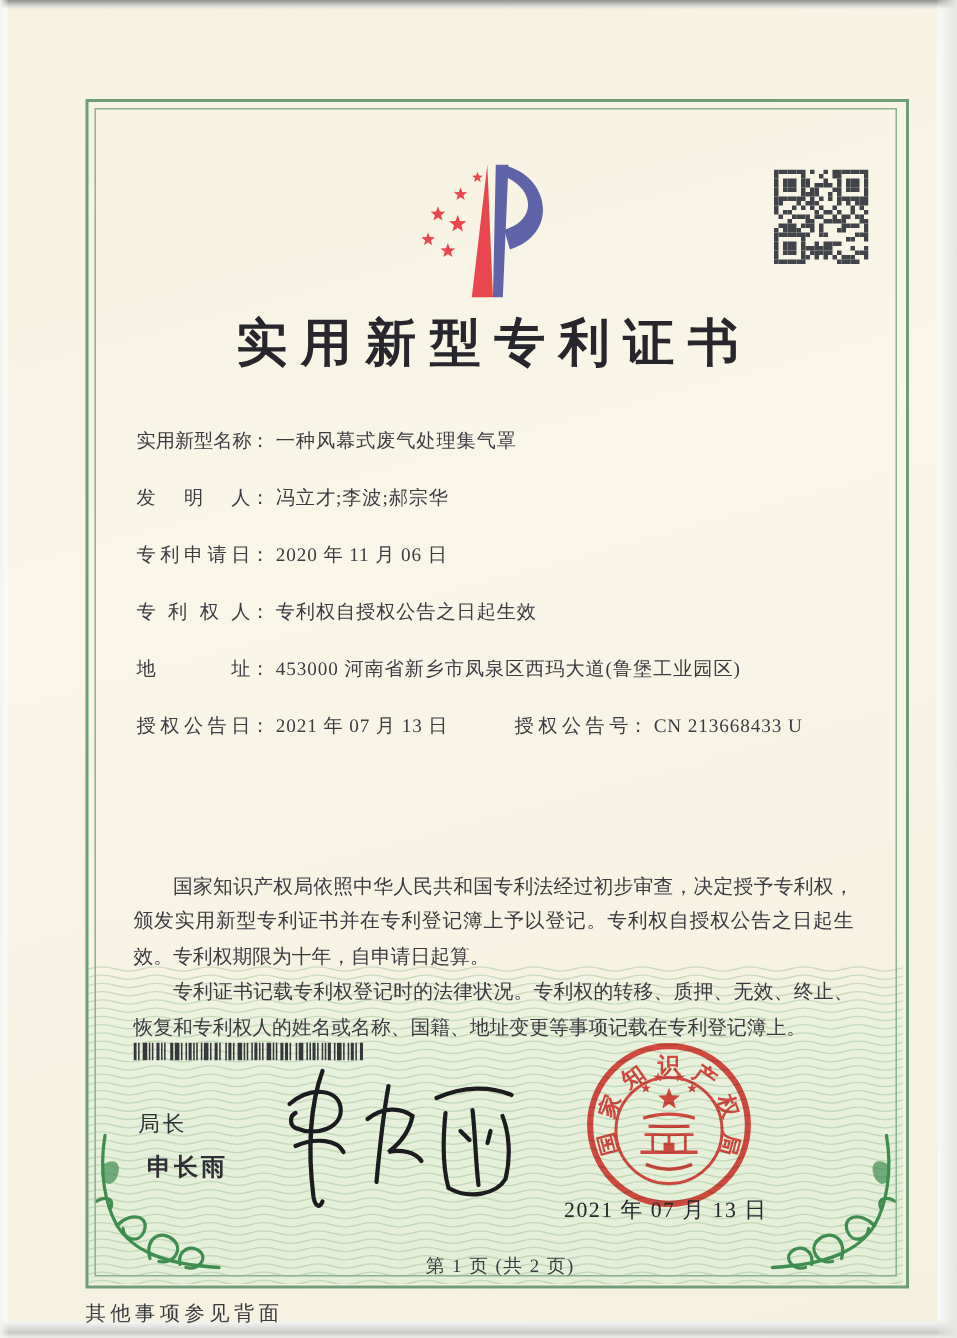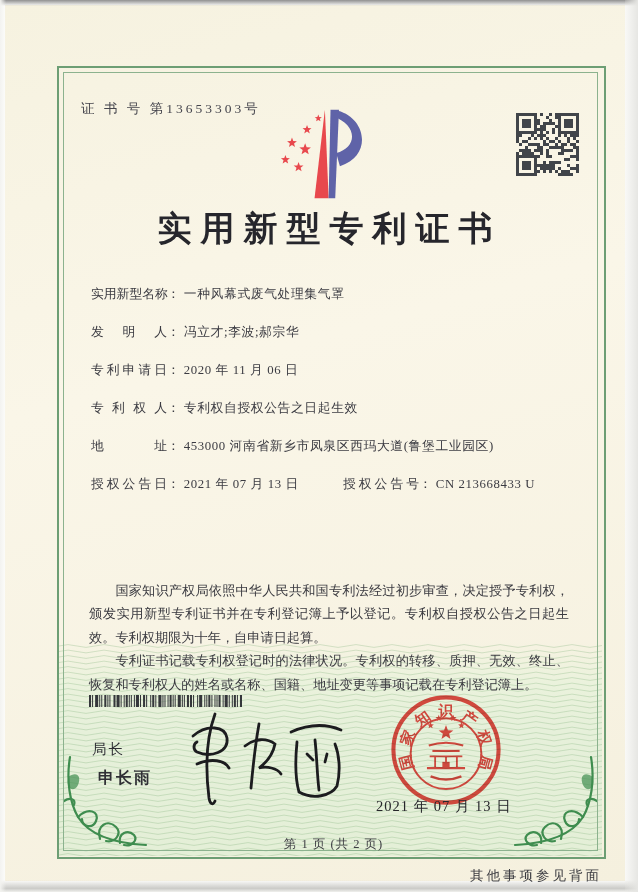--- a/index.html
+++ b/index.html
@@ -37,32 +37,31 @@
   .corner{position:absolute;bottom:1px;width:88px;height:100px;}
   .corner.left{left:1px;}
   .corner.right{right:1px;transform:scaleX(-1);}
   .barcode{position:absolute;left:84px;top:690px;width:153px;height:12px;z-index:7;}
   .sig-title{position:absolute;left:87px;top:735px;font-size:14.5px;color:#2f2f35;z-index:7;letter-spacing:2px;}
   .sig-name{position:absolute;left:93px;top:763px;font-size:16px;color:#2f2f35;z-index:7;letter-spacing:2px;font-weight:bold;}
   .signature{position:absolute;left:158px;top:697px;width:190px;height:108px;z-index:7;}
   .seal{position:absolute;left:373px;top:677px;width:136px;height:136px;z-index:7;mix-blend-mode:multiply;opacity:.95;}
   .seal-date{position:absolute;left:371px;top:792px;font-size:14.5px;color:#26262b;letter-spacing:1px;z-index:8;}
   .page-footer{position:absolute;left:56px;top:831px;width:545px;text-align:center;font-size:12.5px;color:#3c3c42;z-index:7;letter-spacing:1px;}
-  .back-note{position:absolute;left:52px;top:862px;width:545px;text-align:right;font-size:13.5px;color:#38383e;letter-spacing:3px;z-index:7;}
+  .back-note{position:absolute;left:52px;top:862px;width:545px;text-align:left;font-size:13.5px;color:#38383e;letter-spacing:3px;z-index:7;}
 </style>
 </head>
 <body>
 
 <div class="stage">
   <div class="paper">
 
     <div class="frame-outer"></div>
     <div class="frame-inner"></div>
 
-    <div class="cert-no">证 书 号 第13653303号</div>
 
     <svg class="logo" viewBox="0 0 100 103">
       <polygon points="52,4 41,98 56,98" fill="var(--logo-red,#e8484d)"></polygon>
       <polygon points="58,4 67,4 63,98 56,98" fill="var(--logo-blue,#5f63a8)"></polygon>
       <path d="M66,5 C96,13 103,53 68,64 L64,50 C87,44 87,20 61,11 Z" fill="var(--logo-blue,#5f63a8)"></path>
       <polygon fill="var(--logo-red,#e8484d)" points="45.00,9.00 45.99,11.64 48.80,11.76 46.60,13.52 47.35,16.24 45.00,14.68 42.65,16.24 43.40,13.52 41.20,11.76 44.01,11.64"></polygon>
       <polygon fill="var(--logo-red,#e8484d)" points="33.00,20.00 34.23,23.30 37.76,23.45 35.00,25.65 35.94,29.05 33.00,27.10 30.06,29.05 31.00,25.65 28.24,23.45 31.77,23.30"></polygon>
       <polygon fill="var(--logo-red,#e8484d)" points="17.00,33.50 18.36,37.13 22.23,37.30 19.20,39.71 20.23,43.45 17.00,41.31 13.77,43.45 14.80,39.71 11.77,37.30 15.64,37.13"></polygon>
       <polygon fill="var(--logo-red,#e8484d)" points="31.00,39.50 32.60,43.79 37.18,43.99 33.60,46.84 34.82,51.26 31.00,48.73 27.18,51.26 28.40,46.84 24.82,43.99 29.40,43.79"></polygon>
       <polygon fill="var(--logo-red,#e8484d)" points="10.00,52.00 11.23,55.30 14.76,55.45 12.00,57.65 12.94,61.05 10.00,59.10 7.06,61.05 8.00,57.65 5.24,55.45 8.77,55.30"></polygon>

